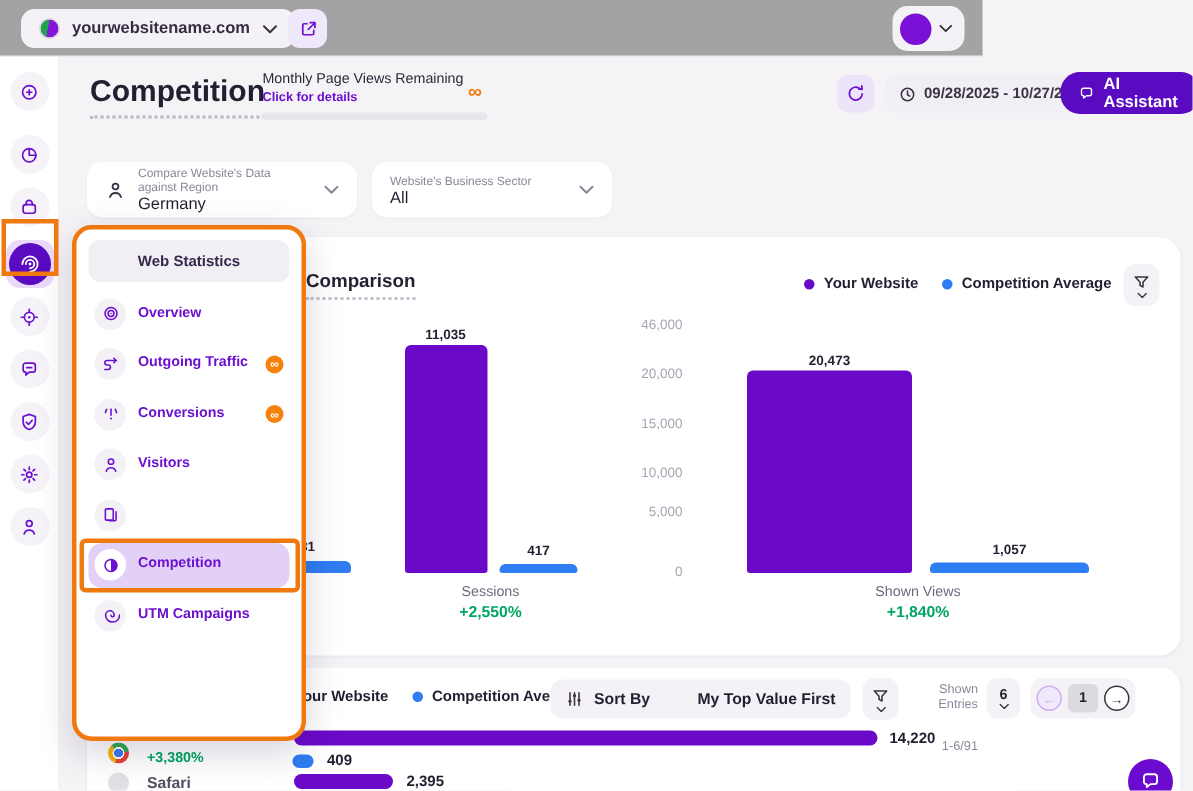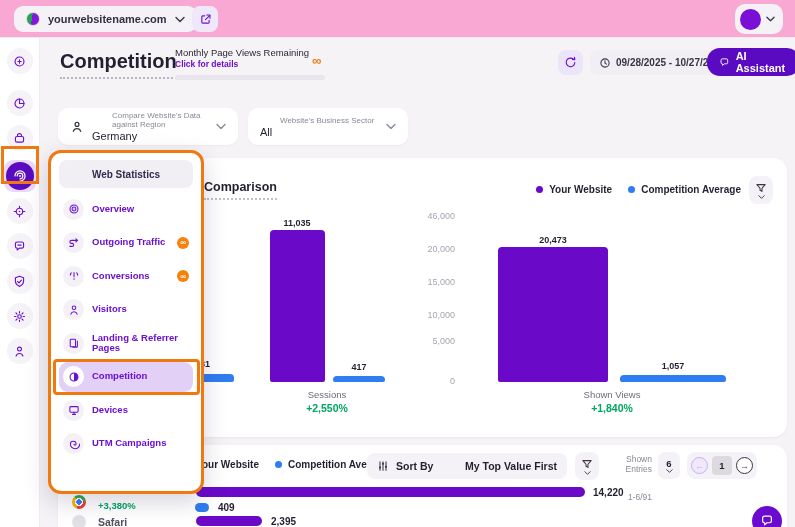--- a/index.html
+++ b/index.html
@@ -8,21 +8,21 @@
     font-family:"Liberation Sans", sans-serif;
     background:#f5f3f6; color:#2c2738;
     position:relative; overflow:hidden;
     font-size:11px;
   }
   .abs { position:absolute; }
   svg { display:block; }
   .ico { stroke:currentColor; fill:none; stroke-width:1.4; stroke-linecap:round; stroke-linejoin:round; }
 
   
-  #topbar { left:0; top:0; width:795px; height:38px; background:#f9a8d4; border-bottom:1px solid #edebf0; z-index:10; }
+  #topbar { left:0; top:0; width:655px; height:38px; background:#a3a3a3; border-bottom:1px solid #edebf0; z-index:10; }
   #site-pill { left:14px; top:6px; height:26px; background:#f4f2f6; border-radius:9px; display:flex; align-items:center; gap:8px; padding:0 12px; cursor:pointer; }
   #favicon { width:14px; height:14px; border-radius:50%; background:linear-gradient(100deg,#22a44e 0 42%,#8316d9 42%); border:1px solid #d9d5e0; }
   #site-pill .label { font-weight:bold; font-size:11px; color:#352e42; }
   #ext-btn { left:192px; top:6px; width:26px; height:26px; background:#efe8fa; border-radius:8px; color:#6b0fd1; display:flex; align-items:center; justify-content:center; }
   #avatar-group { right:12px; top:4px; height:30px; background:#f4f2f6; border-radius:10px; display:flex; align-items:center; gap:5px; padding:0 8px 0 5px; }
   #avatar { width:21px; height:21px; border-radius:50%; background:#7a0fd6; }
   .chev { color:#3a3444; }
 
   
   #rail { left:0; top:38px; width:40px; height:489px; background:#fff; border-right:1px solid #efedf2; z-index:10; display:flex; flex-direction:column; align-items:center; padding-top:10px; }
@@ -42,21 +42,21 @@
   #refresh-btn { left:558px; top:50px; width:25px; height:25px; border-radius:8px; background:#ece4f8; color:#6b0fd1; display:flex; align-items:center; justify-content:center; font-size:14px; }
   #date-pill { left:590px; top:50px; height:25px; background:#f1eff4; border-radius:8px; display:flex; align-items:center; gap:5px; padding:0 9px; color:#3a3444; }
   #date-pill .d { font-size:10px; font-weight:bold; }
   #ai-btn { left:707px; top:48px; height:28px; background:#5a0ac0; color:#fff; border-radius:13px; display:flex; align-items:center; gap:6px; padding:0 12px; font-size:11px; font-weight:bold; }
 
   
   .filter-card { top:108px; height:37px; background:#fff; border-radius:10px; display:flex; align-items:center; gap:8px; padding:0 12px; box-shadow:0 1px 2px rgba(40,20,70,.04); }
   #filter-region { left:58px; width:180px; }
   #filter-sector { left:248px; width:160px; }
   .filter-card .txt { flex:1; }
-  .filter-card .lbl { font-size:8px; color:#8d8798;margin-left:20px; }
+  .filter-card .lbl { font-size:8px; color:#8d8798; }
   .filter-card .val { font-size:11px; font-weight:normal; color:#241f30; margin-top:1px; }
   .filter-card .chev { color:#8d8798; }
 
   
   #chart-card { left:58px; top:158px; width:729px; height:279px; background:#fff; border-radius:14px; box-shadow:0 1px 3px rgba(40,20,70,.05); z-index:1; }
   #chart-title { left:146px; top:22px; font-size:12.5px; font-weight:bold; color:#241f30; border-bottom:2px dotted #c4bfcd; padding-bottom:4px; }
   .legend { display:flex; align-items:center; gap:6px; font-size:10px; font-weight:bold; color:#241f30; }
   .dot { width:7px; height:7px; border-radius:50%; }
   #chart-legend { right:46px; top:26px; display:flex; gap:16px; }
   .funnel-chip { width:24px; height:28px; border-radius:8px; background:#f4f2f6; color:#3a3444; display:flex; flex-direction:column; align-items:center; justify-content:center; gap:1px; }
@@ -396,40 +396,30 @@
       </span>
     <span class="ml">Visitors</span>
   </div>
   <div class="menu-item">
     <span class="menu-chip">
         <svg class="ico" width="12" height="12" viewBox="0 0 16 16">
           <rect x="3" y="3" width="7" height="10" rx="1"></rect>
           <path d="M12.5 5.5v7a1 1 0 0 1-1 1H6.5"></path>
         </svg>
       </span>
-    <span class="ml">Landing &amp; Referrer Pages</span>
   </div>
   <div class="menu-item active">
     <span id="menu-annot"></span>
     <span class="menu-chip">
         <svg class="ico" width="12" height="12" viewBox="0 0 16 16">
           <circle cx="8" cy="8" r="5.3"></circle>
           <path d="M8 2.7a5.3 5.3 0 0 1 0 10.6z" fill="currentColor" stroke="none"></path>
         </svg>
       </span>
     <span class="ml">Competition</span>
-  </div>
-  <div class="menu-item">
-    <span class="menu-chip">
-        <svg class="ico" width="12" height="12" viewBox="0 0 16 16">
-          <rect x="2.5" y="3.5" width="11" height="7.5" rx="1.2"></rect>
-          <path d="M6 13.8h4M8 11v2.8"></path>
-        </svg>
-      </span>
-    <span class="ml">Devices</span>
   </div>
   <div class="menu-item">
     <span class="menu-chip">
         <svg class="ico" width="12" height="12" viewBox="0 0 16 16">
           <path d="M8 8.2a1.4 1.4 0 1 0 2.8-.2 3.8 3.8 0 1 0-7.6.2 6.2 6.2 0 0 0 12.4-.2"></path>
         </svg>
       </span>
     <span class="ml">UTM Campaigns</span>
   </div>
 </div>

